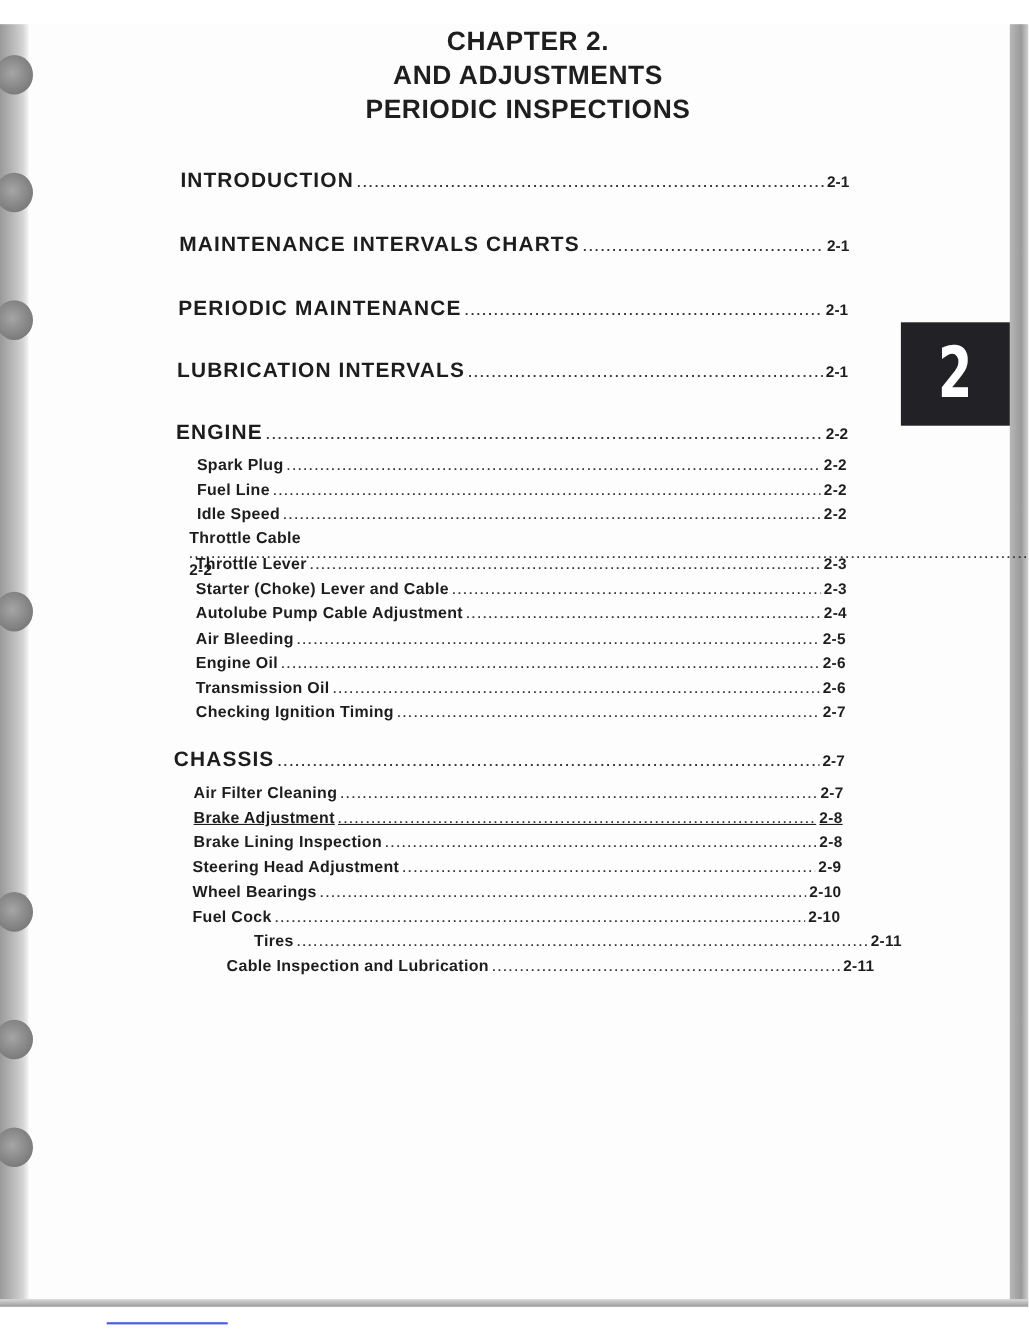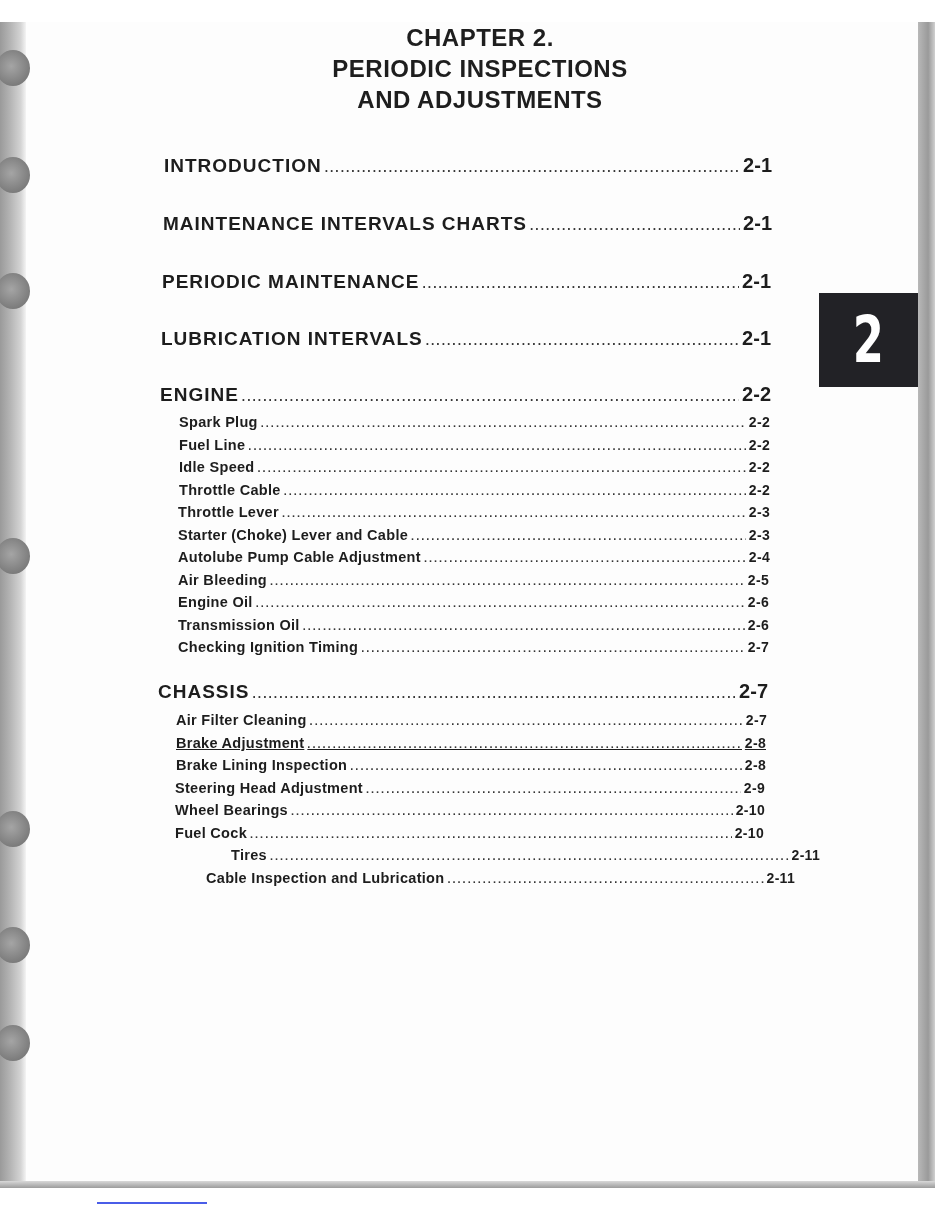--- a/index.html
+++ b/index.html
@@ -18,21 +18,21 @@
   .title { position:absolute; left:230px; width:500px; top:22px; text-align:center; color:#1e1e1e;
     font-weight:bold; font-size:24px; line-height:31px; letter-spacing:0.5px; }
 
   .toc { position:absolute; left:0; top:0; width:935px; }
   .row { position:absolute; display:flex; align-items:baseline; color:#1d1d1d; font-weight:bold; }
   .row .label { white-space:pre; }
   .row .leader { flex:1; overflow:hidden; white-space:nowrap; margin:0 3px; letter-spacing:2px; color:#333; }
   .row .leader::after { content:"........................................................................................................................................................................"; }
   .row .page { white-space:nowrap; }
   .main { font-size:19px; letter-spacing:1px; }
-  .main .page { font-size:20px; letter-spacing:0; }
+  .main .page { font-size:14px; letter-spacing:0; }
   .main .leader { font-size:12px; }
   .sub { font-size:14.5px; letter-spacing:0.3px; }
   .sub .leader { font-size:11px; }
   .sub .page { font-size:14px; }
 
   .chapter-tab { position:absolute; left:819px; top:293px; width:99px; height:94px; background:#222226;
     color:#ffffff; font-weight:bold; font-size:64px; line-height:94px; text-align:center;
     font-family:"DejaVu Sans", sans-serif; transform-origin:center; }
   .chapter-tab span { display:inline-block; transform:scaleX(0.7); }
 </style>
@@ -48,22 +48,22 @@
 <div class="hole" style="top:538px"></div>
 <div class="hole" style="top:811px"></div>
 <div class="hole" style="top:927px"></div>
 <div class="hole" style="top:1025px"></div>
 <div class="right-edge"></div>
 <div class="bottom-edge"></div>
 <div class="page-link"></div>
 
 <div class="title">
   <div>CHAPTER 2.</div>
+  <div>AND ADJUSTMENTS</div>
   <div>PERIODIC INSPECTIONS</div>
-  <div>AND ADJUSTMENTS</div>
 </div>
 
 <div class="chapter-tab"><span>2</span></div>
 
 <div class="toc">
 
   <div class="row main" style="left:164px; top:154px; width:608px;">
     <span class="label">INTRODUCTION</span>
       <span class="leader"></span>
       <span class="page">2-1</span>
@@ -97,21 +97,21 @@
   <div class="row sub" style="left:179px; top:437px; width:591px;">
       <span class="label">Fuel Line</span>
       <span class="leader"></span>
       <span class="page">2-2</span>
     </div>
   <div class="row sub" style="left:179px; top:459px; width:591px;">
       <span class="label">Idle Speed</span>
       <span class="leader"></span>
       <span class="page">2-2</span>
     </div>
-  <div class="row sub" style="left:179px; top:482px; width:591px;">
+  <div class="row sub" style="left:169px; top:482px; width:591px;flex-direction:column;">
       <span class="label">Throttle Cable</span>
       <span class="leader"></span>
       <span class="page">2-2</span>
     </div>
   <div class="row sub" style="left:178px; top:504px; width:592px;">
       <span class="label">Throttle Lever</span>
       <span class="leader"></span>
       <span class="page">2-3</span>
     </div>
   <div class="row sub" style="left:178px; top:527px; width:592px;">

